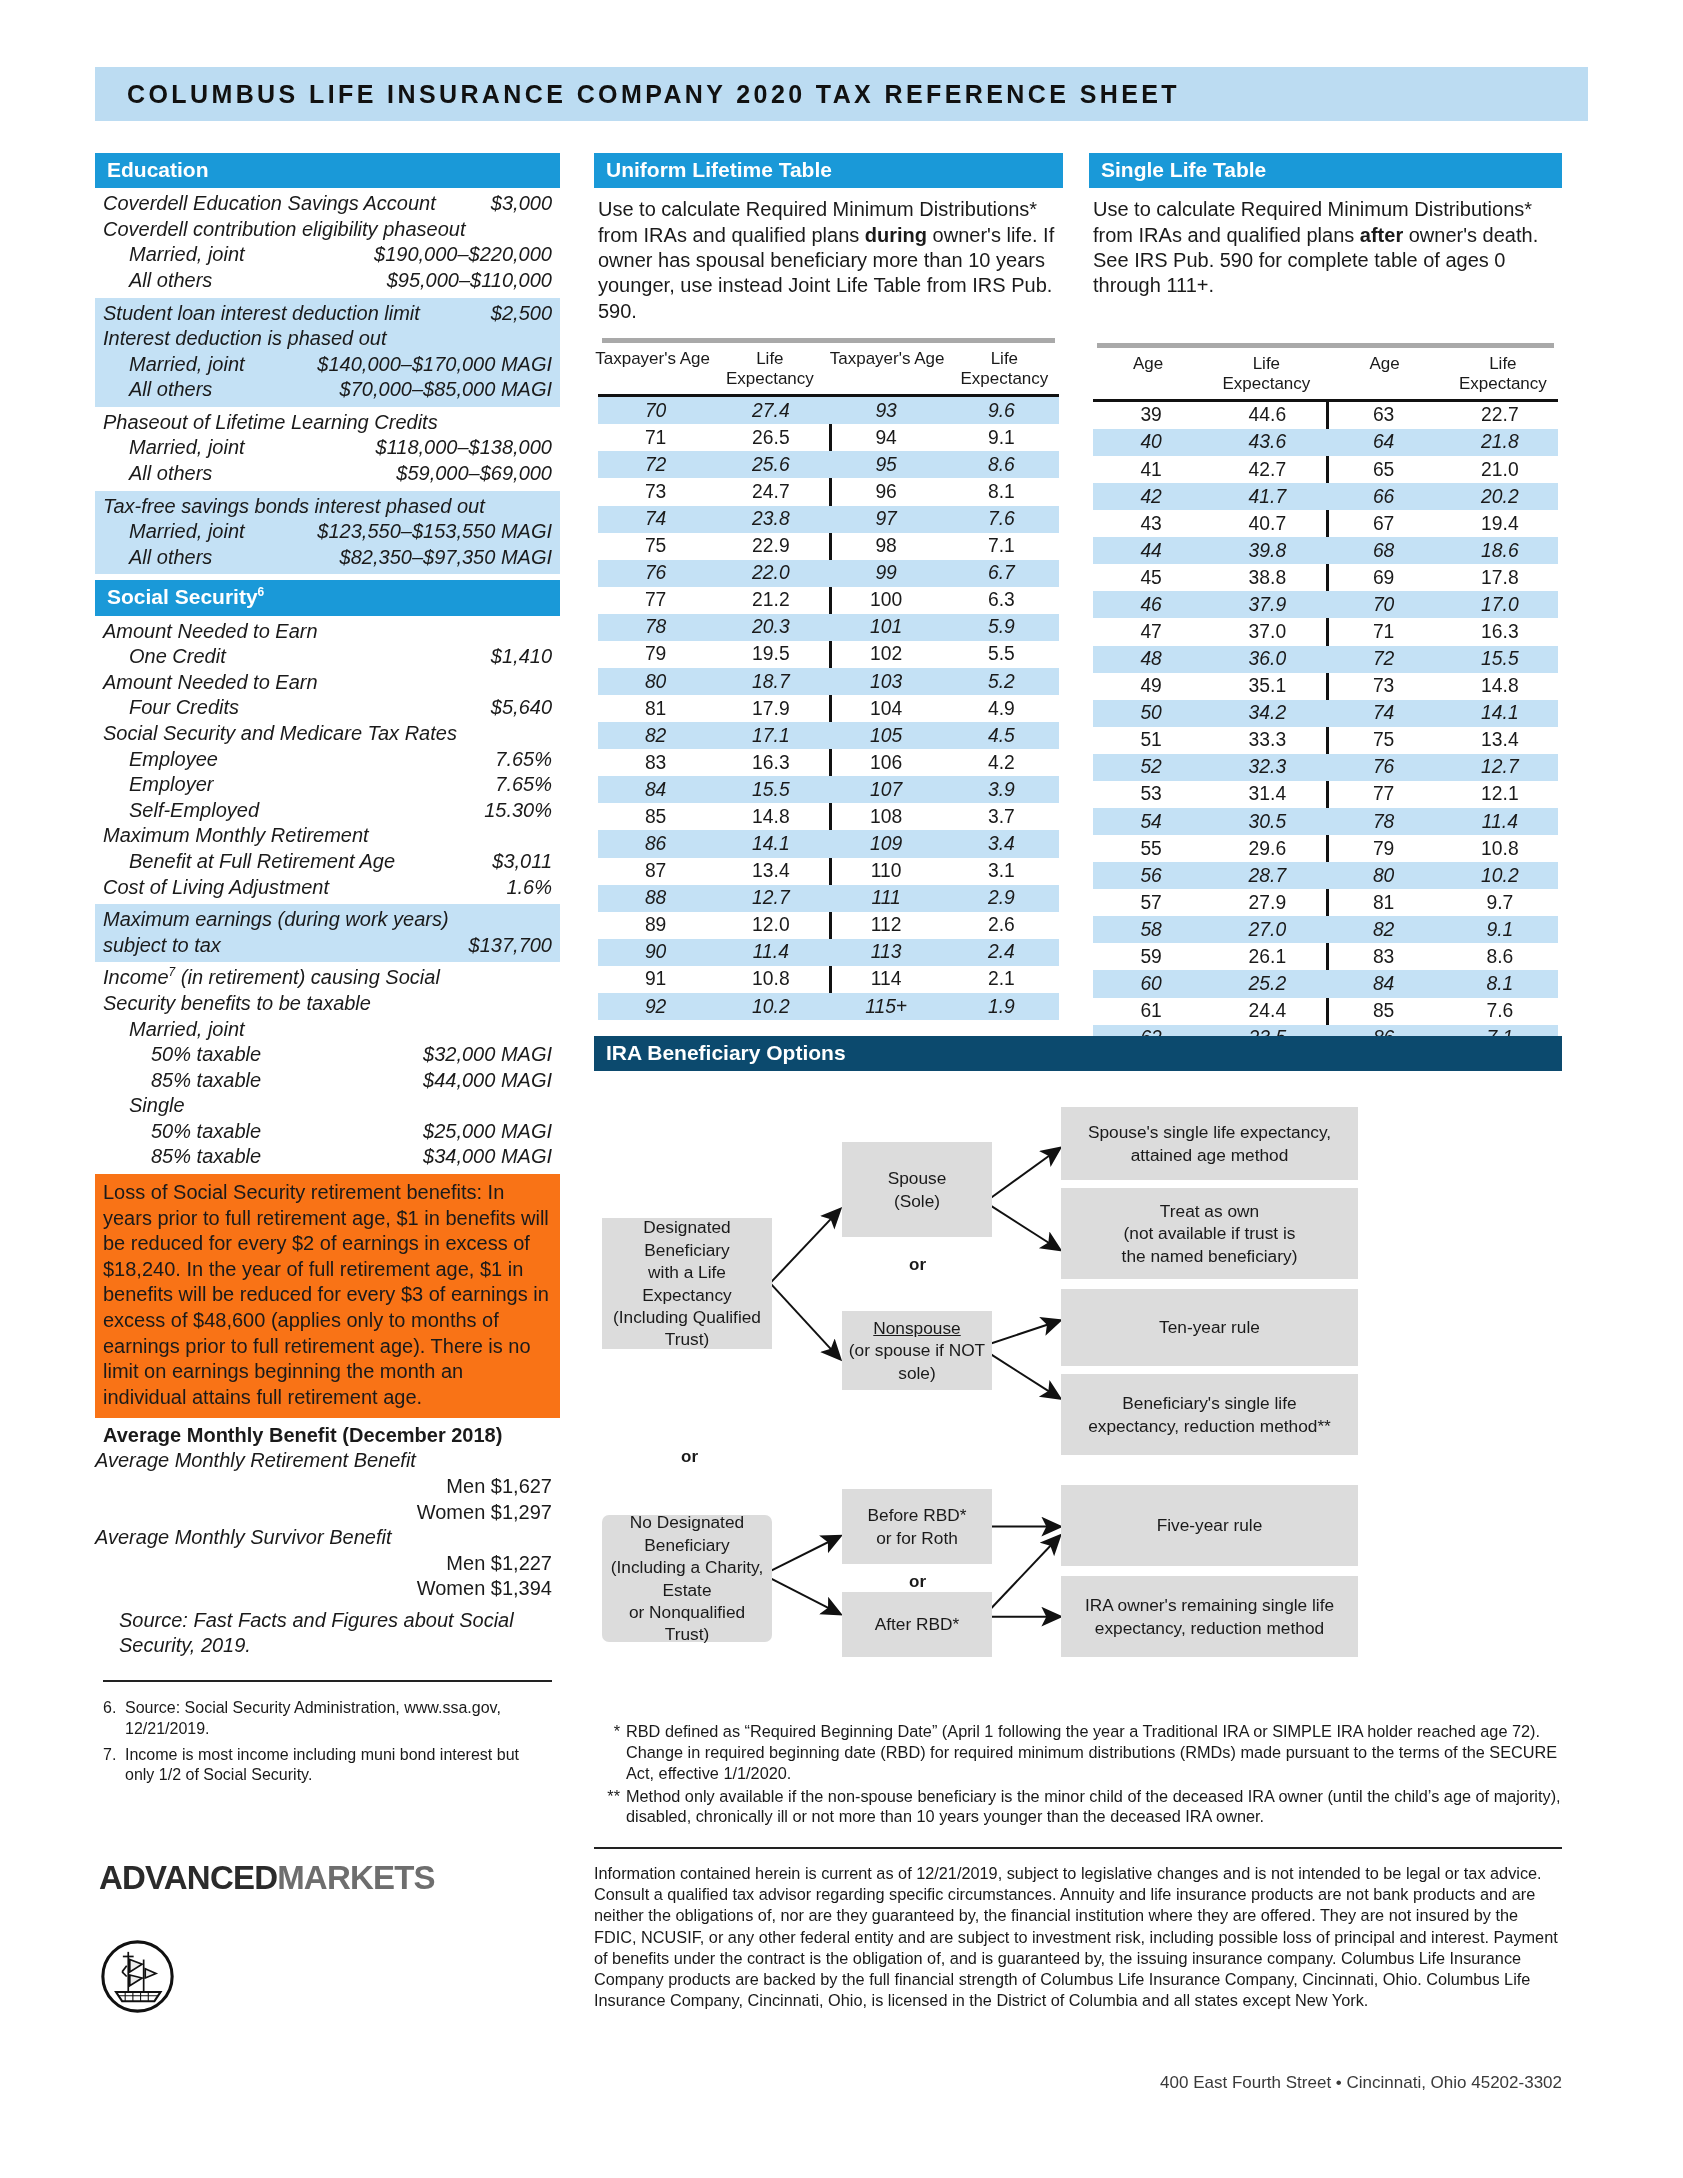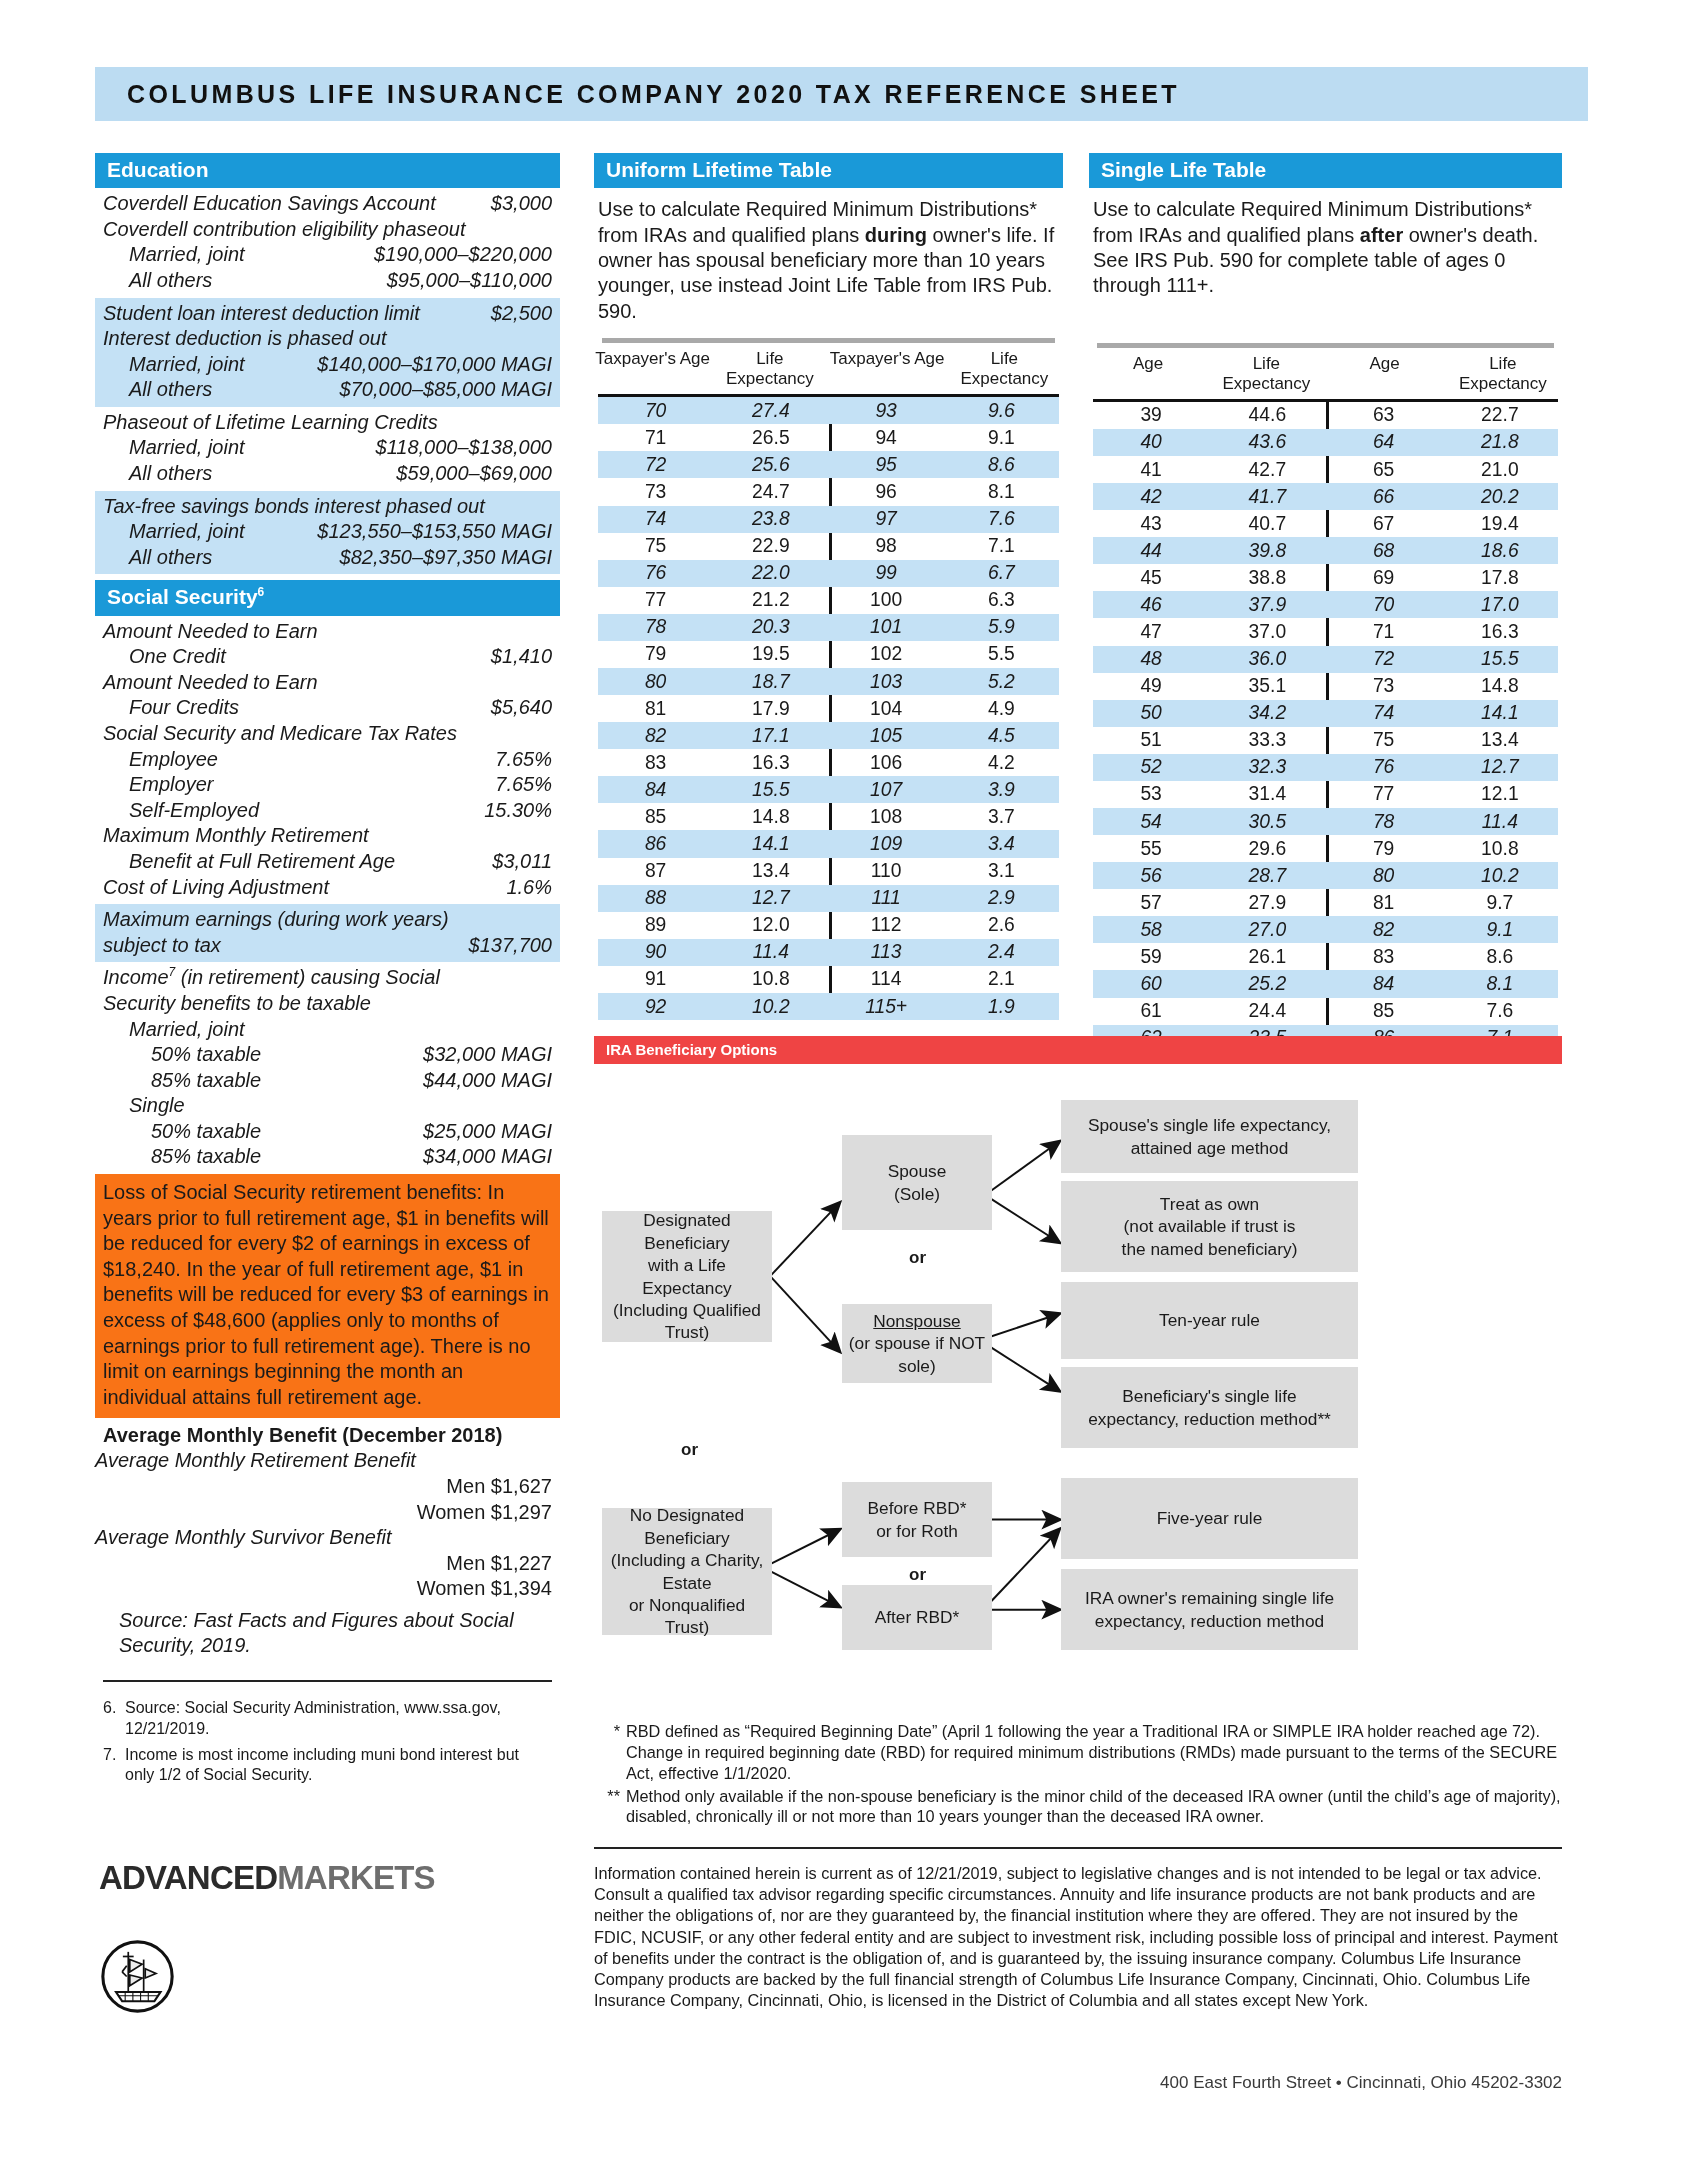--- a/index.html
+++ b/index.html
@@ -71,21 +71,21 @@
 
   .trow{display:flex;font-size:19.3px;line-height:1.0;text-align:center;
         position:relative;}
   .trow.shade{background:#c4e1f5;font-style:italic;}
   .trow > div{flex:1 1 25%;padding:3.6px 0 4.2px 0;}
   .tbl-wrap{position:relative;margin:0 4px;}
   .vdiv{position:absolute;left:50%;top:0;bottom:0;width:3px;background:#111;}
 
   
   .ira-sec{position:absolute;left:594px;top:1036px;width:968px;}
-  .ira-bar{background:#ef4444;color:#fff;font-weight:bold;font-size:15px;
+  .ira-bar{background:#0c4a6e;color:#fff;font-weight:bold;font-size:21px;
            padding:5px 0 6px 12px;}
   .flow{position:relative;width:968px;height:604px;margin-top:18px;}
   .fbox{position:absolute;background:#dcdcdc;display:flex;align-items:center;
         justify-content:center;text-align:center;font-size:17.3px;line-height:1.3;
         padding:4px;box-sizing:border-box;}
   .fbox .u{text-decoration:underline;}
   .orlab{position:absolute;font-size:17px;font-weight:bold;}
   svg.arrows{position:absolute;left:0;top:0;width:968px;height:604px;
              pointer-events:none;}
 
@@ -704,21 +704,21 @@
           <span style="white-space:pre-line">Ten-year rule</span>
         </div>
 
       <div class="fbox" style="left:467px;top:285px;width:297px;height:81px;">
           <span style="white-space:pre-line">Beneficiary's single life
 expectancy, reduction method**</span>
         </div>
 
       <div class="orlab" style="left:87px;top:358px;"><span>or</span></div>
 
-      <div class="fbox" style="left:8px;top:426px;width:170px;height:127px;">
+      <div class="fbox" style="left:8px;top:426px;width:170px;height:127px;border-radius:7px;">
           <span style="white-space:pre-line">No Designated
 Beneficiary
 (Including a Charity, Estate
 or Nonqualified Trust)</span>
         </div>
 
       <div class="fbox" style="left:248px;top:400px;width:150px;height:75px;">
           <span style="white-space:pre-line">Before RBD*
 or for Roth</span>
         </div>

